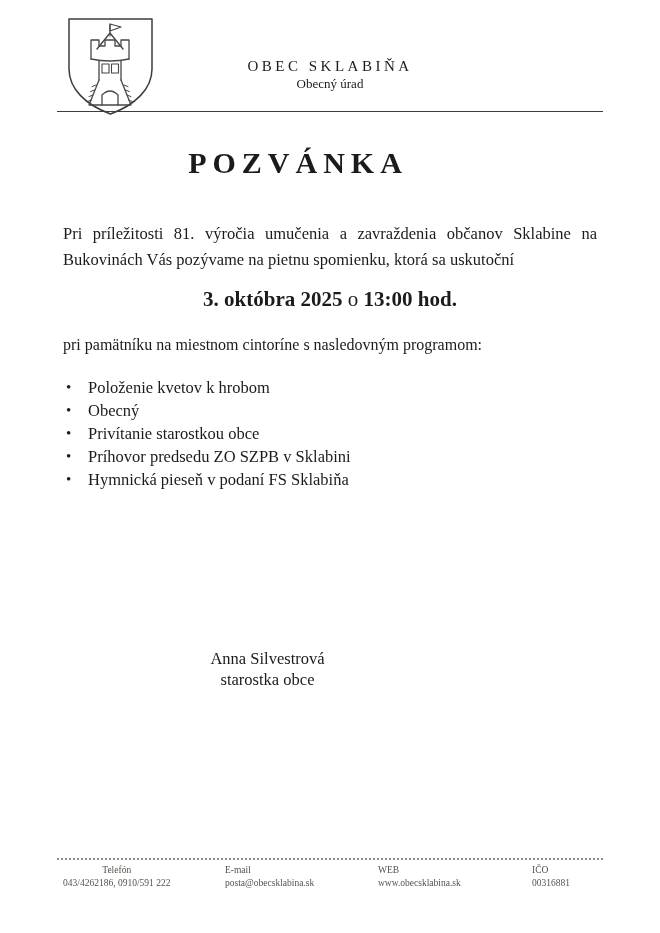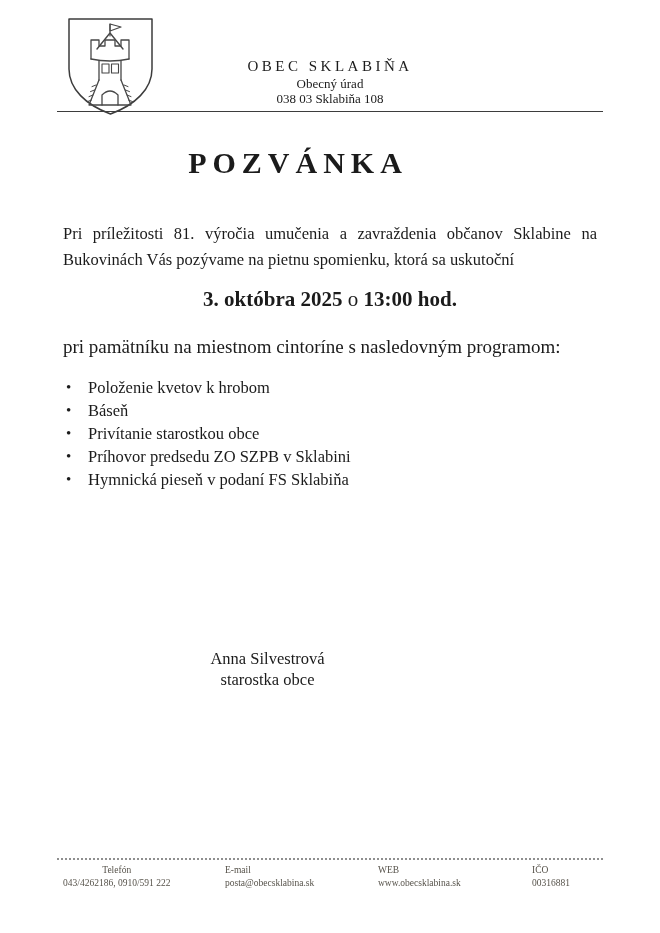--- a/index.html
+++ b/index.html
@@ -20,21 +20,21 @@
   .title{
     position:absolute;left:0;top:146px;width:596px;margin:0;
     text-align:center;font-size:30px;font-weight:700;letter-spacing:6px;
   }
   .intro{position:absolute;left:63px;top:221px;width:534px;margin:0;
     font-size:16.5px;line-height:26px;}
   .jline{display:block;text-align:justify;text-align-last:justify;}
   .event{position:absolute;left:0;top:287px;width:660px;text-align:center;
     font-size:21px;font-weight:700;}
   .event .conn{font-weight:400;}
-  .program-intro{position:absolute;left:63px;top:336px;width:534px;font-size:19px;}
+  .program-intro{position:absolute;left:63px;top:336px;width:534px;font-size:16px;}
   .program{position:absolute;left:66px;top:376px;width:500px;margin:0;padding:0;
     list-style:none;font-size:16.5px;}
   .program li{display:flex;line-height:23px;}
   .dot{width:22px;flex:0 0 22px;font-size:15px;}
   .dateline{position:absolute;left:63px;top:527px;width:534px;font-size:16.5px;}
   .signature{position:absolute;left:0;top:648px;width:535px;text-align:center;
     font-size:16.5px;line-height:21px;}
   .footer{position:absolute;left:57px;top:858px;width:546px;height:40px;
     border-top:2px dotted #8f8f8f;color:#56524a;}
   .fcol{position:absolute;top:4px;font-size:9.5px;line-height:13px;}
@@ -65,21 +65,20 @@
 
     <path d="M40 89 V79 Q48 71 56 79 V89" stroke-width="1.3"></path>
 
     <path d="M34 69 l-4 1.6 M32.5 74 l-4 1.6 M31 79 l-4 1.6 M29.5 84 l-4 1.6" stroke-width="1"></path>
     <path d="M62 69 l4 1.6 M63.5 74 l4 1.6 M65 79 l4 1.6 M66.5 84 l4 1.6" stroke-width="1"></path>
   </svg>
 
   <div class="header-text">
     <div class="org">OBEC SKLABIŇA</div>
     <div class="office">Obecný úrad</div>
-    <div class="addr">038 03 Sklabiňa 108</div>
   </div>
 
   <div class="rule"></div>
 
   <h1 class="title">POZVÁNKA</h1>
 
   <p class="intro">
     <span class="jline">Pri príležitosti 81. výročia umučenia a zavraždenia občanov Sklabine na</span>
     <span>Bukovinách Vás pozývame na pietnu spomienku, ktorá sa uskutoční</span>
   </p>
@@ -92,21 +91,21 @@
 
   <div class="program-intro">pri pamätníku na miestnom cintoríne s nasledovným programom:</div>
 
   <ul class="program">
     <li>
       <span class="dot">•</span>
       <span>Položenie kvetov k hrobom</span>
     </li>
     <li>
       <span class="dot">•</span>
-      <span>Báseň</span>
+      <span>Obecný</span>
     </li>
     <li>
       <span class="dot">•</span>
       <span>Privítanie starostkou obce</span>
     </li>
     <li>
       <span class="dot">•</span>
       <span>Príhovor predsedu ZO SZPB v Sklabini</span>
     </li>
     <li>

